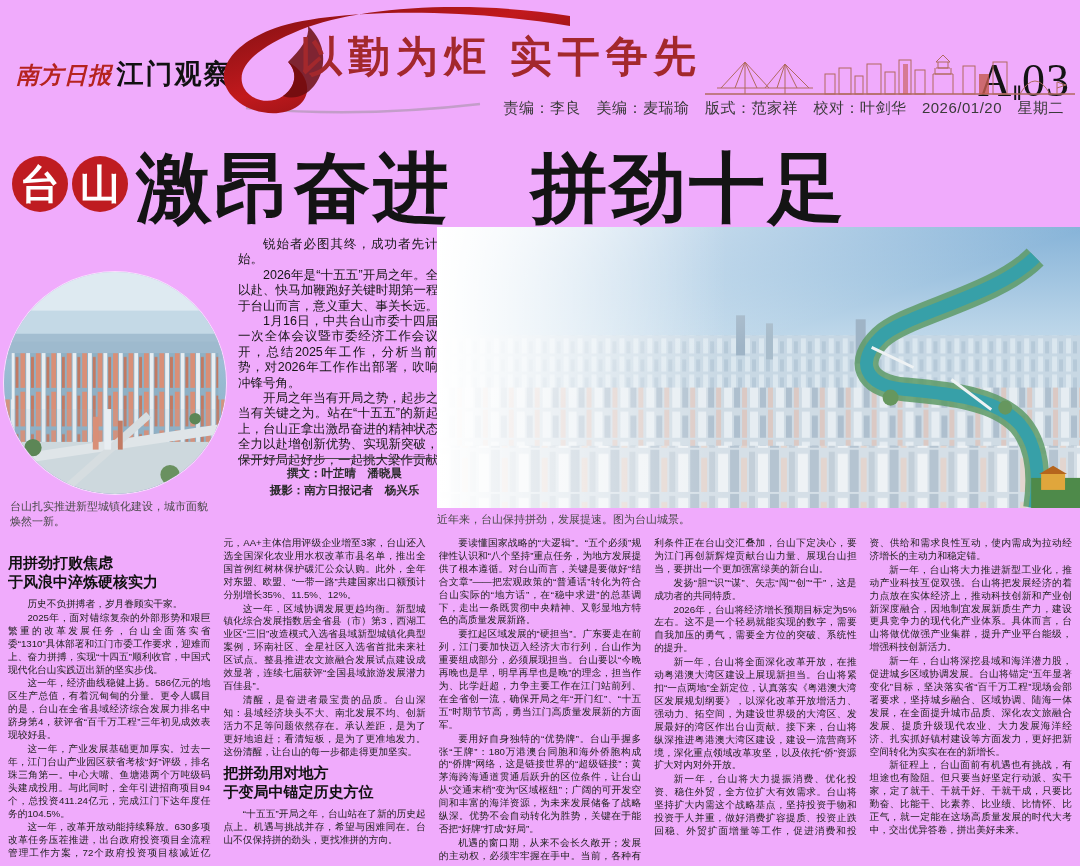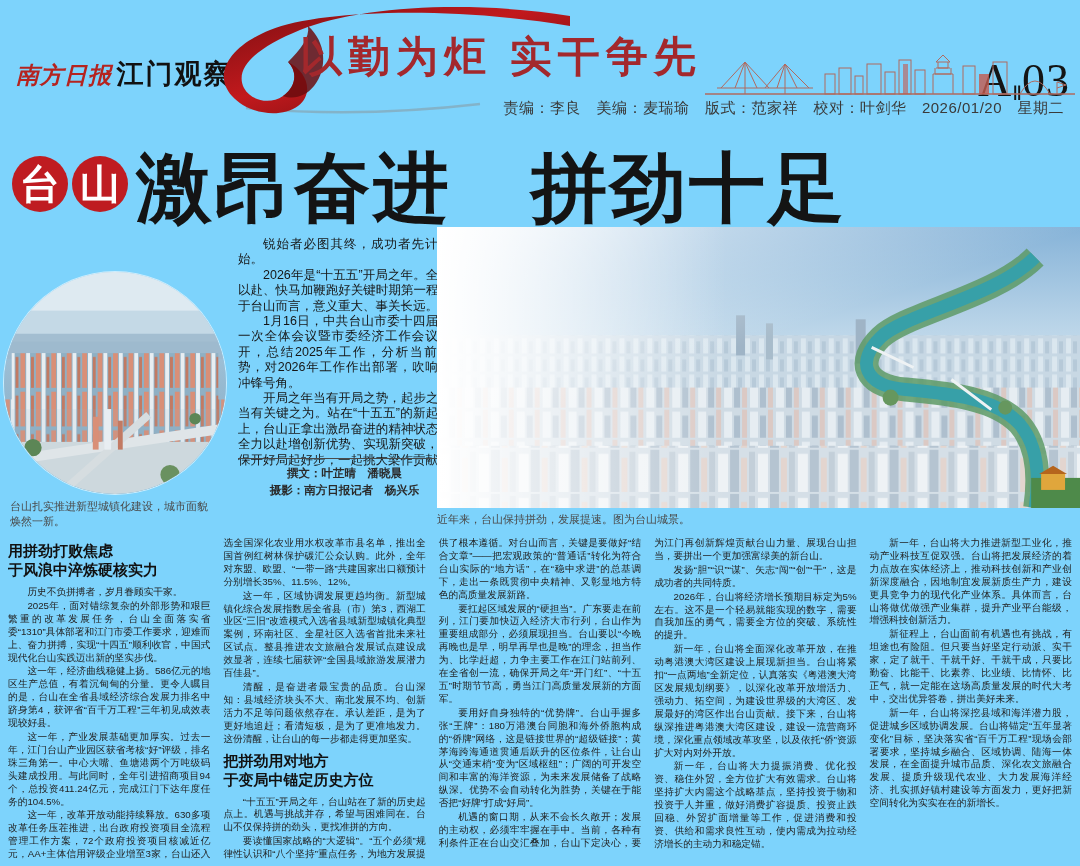--- a/index.html
+++ b/index.html
@@ -1,16 +1,16 @@
 <!DOCTYPE html>
 <html><head>
 <meta charset="utf-8">
 <style>
   html,body{margin:0;padding:0;background:#e8e8e8;}
-  .page{position:relative;width:1080px;height:866px;background:#7dd3fc;overflow:hidden;
+  .page{position:relative;width:1080px;height:866px;background:#f0abfc;overflow:hidden;
         font-family:"Liberation Sans",sans-serif;color:#1c1c1c;margin:0 auto;}
   
   .brand{position:absolute;left:16px;top:56px;white-space:nowrap;}
   .brand .cn-script{font-family:"Liberation Serif",serif;font-style:italic;font-weight:700;
         color:#b5231f;font-size:23px;letter-spacing:1px;}
   .brand .section{font-weight:900;color:#111;font-size:27px;letter-spacing:2px;}
   .ribbon{position:absolute;left:150px;top:2px;width:420px;height:112px;}
   .banner{position:absolute;left:300px;top:34px;width:440px;text-align:left;}
   .banner-title{font-size:42px;font-weight:900;color:#a3282c;letter-spacing:6px;line-height:1.1;}
   .banner-sub{margin-top:8px;font-size:13px;font-weight:700;color:#a3282c;letter-spacing:3.5px;}
@@ -39,21 +39,21 @@
   .photo-main{position:absolute;left:437px;top:227px;width:643px;height:281px;}
   .photo-main svg{width:100%;height:100%;display:block;}
   .caption-right{position:absolute;left:437px;top:512px;font-size:11px;color:#4a4a4a;}
   
   .article{position:absolute;left:8px;top:537px;width:1064px;height:326px;overflow:hidden;
         column-count:5;column-gap:13px;column-fill:auto;text-align:justify;color:#222;
         font-size:9.7px;line-height:12.9px;}
   .article p{margin:0 0 1px;text-indent:2em;}
   .article h2{font-size:15px;line-height:19px;margin:5px 0 7px;color:#111;white-space:pre-line;
         break-inside:avoid;font-weight:900;}
-  .article h2:first-child{margin-top:4px;}
+  .article h2:first-child{margin-top:16px;}
 </style>
 </head>
 <body>
 
 <div class="page">
 
   <div class="brand">
     <span class="cn-script">南方日报</span>
     <span class="section">江门观察</span>
   </div>
@@ -228,17 +228,17 @@
       <p>“十五五”开局之年，台山站在了新的历史起点上。机遇与挑战并存，希望与困难同在。台山不仅保持拼的劲头，更找准拼的方向。</p>
       <p>要读懂国家战略的“大逻辑”。“五个必须”规律性认识和“八个坚持”重点任务，为地方发展提供了根本遵循。对台山而言，关键是要做好“结合文章”——把宏观政策的“普通话”转化为符合台山实际的“地方话”，在“稳中求进”的总基调下，走出一条既贯彻中央精神、又彰显地方特色的高质量发展新路。</p>
       <p>要扛起区域发展的“硬担当”。广东要走在前列，江门要加快迈入经济大市行列，台山作为重要组成部分，必须展现担当。台山要以“今晚再晚也是早，明早再早也是晚”的理念，担当作为、比学赶超，力争主要工作在江门站前列、在全省创一流，确保开局之年“开门红”、“十五五”时期节节高，勇当江门高质量发展新的方面军。</p>
       <p>要用好自身独特的“优势牌”。台山手握多张“王牌”：180万港澳台同胞和海外侨胞构成的“侨牌”网络，这是链接世界的“超级链接”；黄茅海跨海通道贯通后跃升的区位条件，让台山从“交通末梢”变为“区域枢纽”；广阔的可开发空间和丰富的海洋资源，为未来发展储备了战略纵深。优势不会自动转化为胜势，关键在于能否把“好牌”打成“好局”。</p>
       <p>机遇的窗口期，从来不会长久敞开；发展的主动权，必须牢牢握在手中。当前，各种有利条件正在台山交汇叠加，台山下定决心，要为江门再创新辉煌贡献台山力量、展现台山担当，要拼出一个更加强富绿美的新台山。</p>
       <p>发扬“胆”“识”“谋”、矢志“闯”“创”“干”，这是成功者的共同特质。</p>
       <p>2026年，台山将经济增长预期目标定为5%左右。这不是一个轻易就能实现的数字，需要自我加压的勇气，需要全方位的突破、系统性的提升。</p>
       <p>新一年，台山将全面深化改革开放，在推动粤港澳大湾区建设上展现新担当。台山将紧扣“一点两地”全新定位，认真落实《粤港澳大湾区发展规划纲要》，以深化改革开放增活力、强动力、拓空间，为建设世界级的大湾区、发展最好的湾区作出台山贡献。接下来，台山将纵深推进粤港澳大湾区建设，建设一流营商环境，深化重点领域改革攻坚，以及依托“侨”资源扩大对内对外开放。</p>
       <p>新一年，台山将大力提振消费、优化投资、稳住外贸，全方位扩大有效需求。台山将坚持扩大内需这个战略基点，坚持投资于物和投资于人并重，做好消费扩容提质、投资止跌回稳、外贸扩面增量等工作，促进消费和投资、供给和需求良性互动，使内需成为拉动经济增长的主动力和稳定锚。</p>
       <p>新一年，台山将大力推进新型工业化，推动产业科技互促双强。台山将把发展经济的着力点放在实体经济上，推动科技创新和产业创新深度融合，因地制宜发展新质生产力，建设更具竞争力的现代化产业体系。具体而言，台山将做优做强产业集群，提升产业平台能级，增强科技创新活力。</p>
+      <p>新一年，台山将深挖县域和海洋潜力股，促进城乡区域协调发展。台山将锚定“五年显著变化”目标，坚决落实省“百千万工程”现场会部署要求，坚持城乡融合、区域协调、陆海一体发展，在全面提升城市品质、深化农文旅融合发展、提质升级现代农业、大力发展海洋经济、扎实抓好镇村建设等方面发力，更好把新空间转化为实实在在的新增长。</p>
       <p>新征程上，台山面前有机遇也有挑战，有坦途也有险阻。但只要当好坚定行动派、实干家，定了就干、干就干好、干就干成，只要比勤奋、比能干、比素养、比业绩、比情怀、比正气，就一定能在这场高质量发展的时代大考中，交出优异答卷，拼出美好未来。</p>
-      <p>新一年，台山将深挖县域和海洋潜力股，促进城乡区域协调发展。台山将锚定“五年显著变化”目标，坚决落实省“百千万工程”现场会部署要求，坚持城乡融合、区域协调、陆海一体发展，在全面提升城市品质、深化农文旅融合发展、提质升级现代农业、大力发展海洋经济、扎实抓好镇村建设等方面发力，更好把新空间转化为实实在在的新增长。</p>
     </div>
 
 </div>
 
 </body></html>

